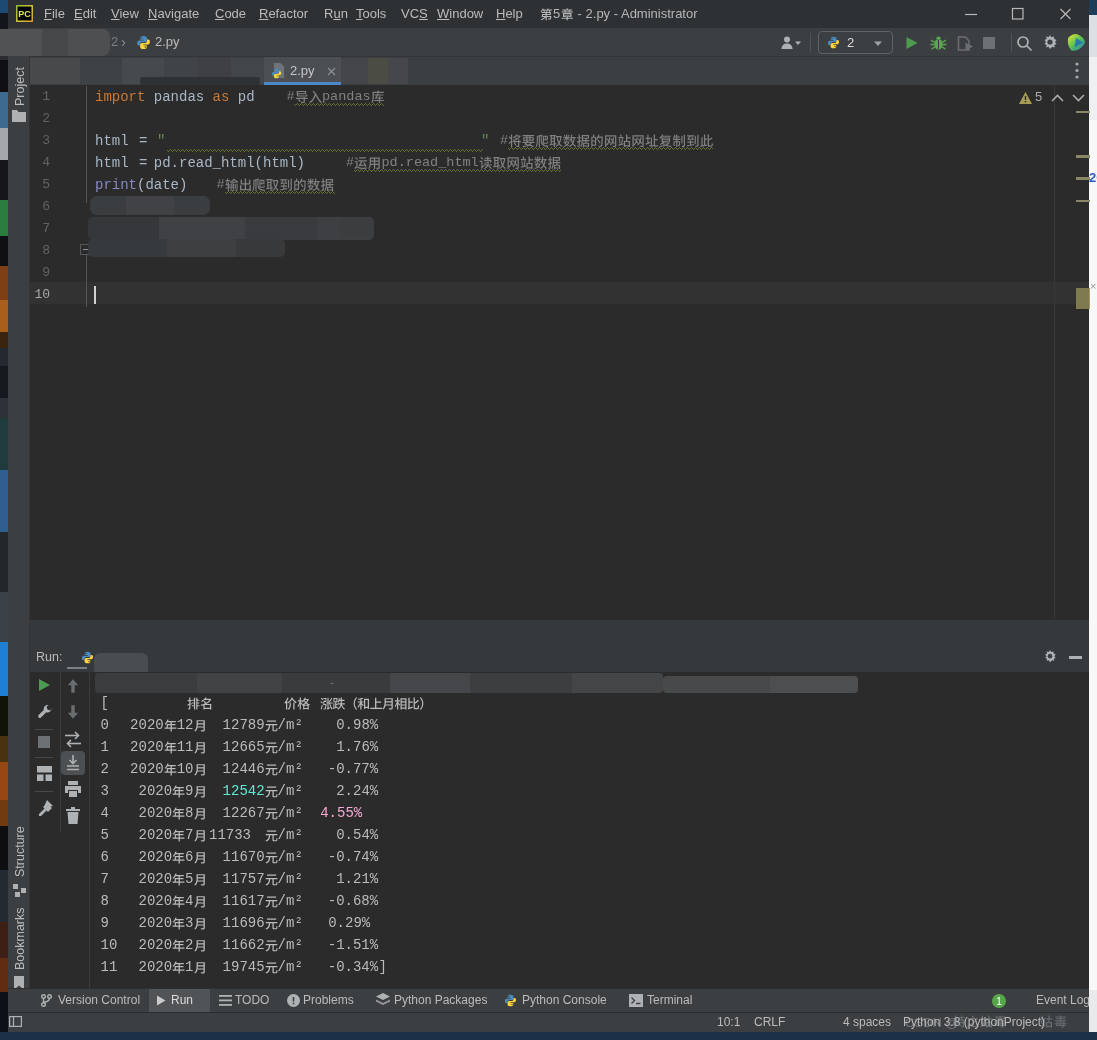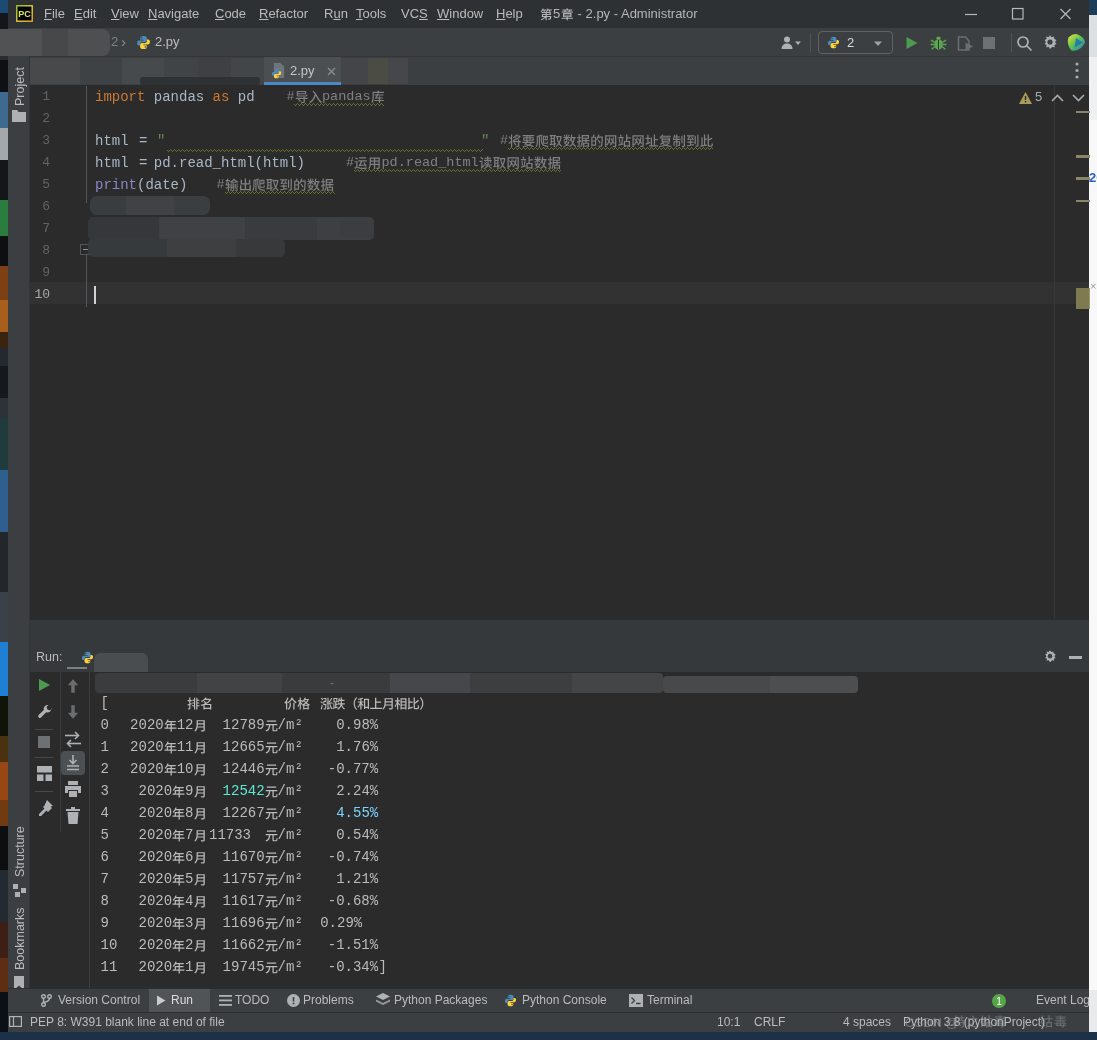--- a/index.html
+++ b/index.html
@@ -464,21 +464,21 @@
     </svg>
 <i class="mono" style="left:185.1px;top:802.0px;color:#bbbbbb;">8</i>
 <svg class="a" style="left:193.5px;top:806.5px;width:14.0px;height:16.0px;fill:#bbbbbb" viewBox="0 0 14.0 16.0">
       <use href="#g32" transform="translate(0.0,11.5) scale(0.0130,-0.0130)"></use>
     </svg>
 <i class="mono" style="left:222.6px;top:802.0px;color:#bbbbbb;text-align:right;">12267</i>
 <svg class="a" style="left:264.6px;top:806.5px;width:14.0px;height:16.0px;fill:#bbbbbb" viewBox="0 0 14.0 16.0">
       <use href="#g36" transform="translate(0.0,11.5) scale(0.0130,-0.0130)"></use>
     </svg>
 <i class="mono" style="left:277.6px;top:802.0px;color:#bbbbbb;">/m²</i>
-<i class="mono" style="left:320.2px;top:802.0px;color:#7dd3fc;width:58px;text-align:right">4.55%</i>
+<i class="mono" style="left:320.2px;top:802.0px;color:#f9a8d4;width:58px;text-align:left">4.55%</i>
 <i class="mono" style="left:100.5px;top:824.0px;color:#bbbbbb;">5</i>
 <i class="mono" style="left:138.5px;top:824.0px;color:#bbbbbb;">2020</i>
 <svg class="a" style="left:172.1px;top:828.5px;width:14.0px;height:16.0px;fill:#bbbbbb" viewBox="0 0 14.0 16.0">
       <use href="#g35" transform="translate(0.0,11.5) scale(0.0130,-0.0130)"></use>
     </svg>
 <i class="mono" style="left:185.1px;top:824.0px;color:#bbbbbb;">7</i>
 <svg class="a" style="left:193.5px;top:828.5px;width:14.0px;height:16.0px;fill:#bbbbbb" viewBox="0 0 14.0 16.0">
       <use href="#g32" transform="translate(0.0,11.5) scale(0.0130,-0.0130)"></use>
     </svg>
 <i class="mono" style="left:209px;top:824.0px;color:#bbbbbb;">11733</i>
@@ -539,21 +539,21 @@
     </svg>
 <i class="mono" style="left:185.1px;top:912.0px;color:#bbbbbb;">3</i>
 <svg class="a" style="left:193.5px;top:916.5px;width:14.0px;height:16.0px;fill:#bbbbbb" viewBox="0 0 14.0 16.0">
       <use href="#g32" transform="translate(0.0,11.5) scale(0.0130,-0.0130)"></use>
     </svg>
 <i class="mono" style="left:222.6px;top:912.0px;color:#bbbbbb;">11696</i>
 <svg class="a" style="left:264.6px;top:916.5px;width:14.0px;height:16.0px;fill:#bbbbbb" viewBox="0 0 14.0 16.0">
       <use href="#g36" transform="translate(0.0,11.5) scale(0.0130,-0.0130)"></use>
     </svg>
 <i class="mono" style="left:277.6px;top:912.0px;color:#bbbbbb;">/m²</i>
-<i class="mono" style="left:320.2px;top:912.0px;color:#bbbbbb;width:58px;text-align:left">0.29%</i>
+<i class="mono" style="left:320.2px;top:912.0px;color:#bbbbbb;width:58px;text-align:center">0.29%</i>
 <i class="mono" style="left:100.5px;top:934.0px;color:#bbbbbb;">10</i>
 <i class="mono" style="left:138.5px;top:934.0px;color:#bbbbbb;">2020</i>
 <svg class="a" style="left:172.1px;top:938.5px;width:14.0px;height:16.0px;fill:#bbbbbb" viewBox="0 0 14.0 16.0">
       <use href="#g35" transform="translate(0.0,11.5) scale(0.0130,-0.0130)"></use>
     </svg>
 <i class="mono" style="left:185.1px;top:934.0px;color:#bbbbbb;">2</i>
 <svg class="a" style="left:193.5px;top:938.5px;width:14.0px;height:16.0px;fill:#bbbbbb" viewBox="0 0 14.0 16.0">
       <use href="#g32" transform="translate(0.0,11.5) scale(0.0130,-0.0130)"></use>
     </svg>
 <i class="mono" style="left:222.6px;top:934.0px;color:#bbbbbb;">11662</i>
@@ -622,21 +622,20 @@
 <i class="ui2" style="left:647.0px;top:988.0px;">Terminal</i>
 <svg class="a" style="left:992px;top:994px" width="14" height="14" viewBox="0 0 14 14">
       <circle cx="7" cy="7" r="7" fill="#57a64a"></circle>
       <text x="7" y="10.5" text-anchor="middle" font-size="10" font-family="Liberation Sans" fill="#fff">1</text>
     </svg>
 <i class="ui2" style="left:1012.0px;top:988.0px;margin-left:24px;">Event Log</i>
 <svg class="a" style="left:9px;top:1016px" width="13" height="11" viewBox="0 0 13 11" fill="none" stroke="#afb2b4" stroke-width="1.2">
 <rect x="0.6" y="0.6" width="11.8" height="9.8"></rect>
       <path d="M4.5 0.6v9.8"></path>
     </svg>
-<i class="ui2" style="left:30.0px;top:1010.0px;">PEP 8: W391 blank line at end of file</i>
 <i class="ui2" style="left:717.0px;top:1010.0px;">10:1</i>
 <i class="ui2" style="left:754.0px;top:1010.0px;">CRLF</i>
 <i class="ui2" style="left:797.0px;top:1010.0px;margin-top:26px;">UTF-8</i>
 <i class="ui2" style="left:843.0px;top:1010.0px;">4 spaces</i>
 <i class="ui2" style="left:903.0px;top:1010.0px;">Python 3.8 (pythonProject)</i>
 <i style="left:905.0px;top:1011.0px;font-size:13px;line-height:24px;color:rgba(165,170,175,0.5)">CSDN @</i>
 <svg class="a" style="left:953.0px;top:1015.0px;width:54.5px;height:16.0px;fill:rgba(165,170,175,0.45)" viewBox="0 0 54.5 16.0">
       <use href="#g37" transform="translate(0.0,11.5) scale(0.0130,-0.0130)"></use>
       <use href="#g38" transform="translate(13.5,11.5) scale(0.0130,-0.0130)"></use>
       <use href="#g39" transform="translate(27.0,11.5) scale(0.0130,-0.0130)"></use>

